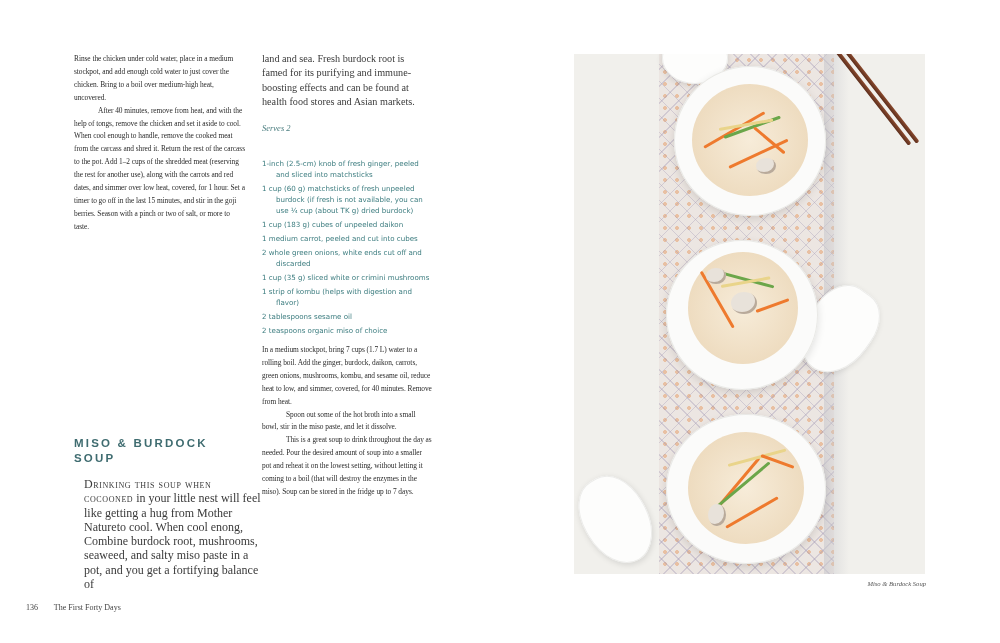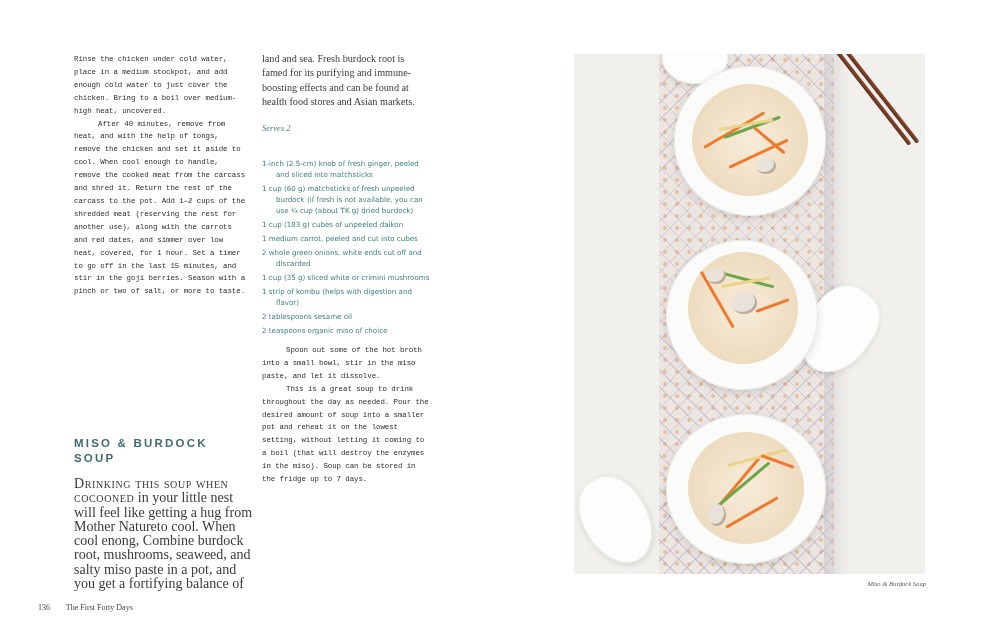--- a/index.html
+++ b/index.html
@@ -2,39 +2,39 @@
 <html><head>
 <meta charset="utf-8">
 <style>
   * { box-sizing: border-box; margin: 0; padding: 0; }
   html, body { width: 1000px; height: 643px; background: #ffffff; overflow: hidden; }
   body { position: relative; font-family: "DejaVu Sans", sans-serif; color: #2a2a2a; }
 
   .col-left { position: absolute; left: 74px; top: 53px; width: 172px; }
   .col-mid  { position: absolute; left: 262px; top: 52px; width: 168px; }
 
-  .body-sans { font-family: Liberation Mono, monospace; font-size: 7.4px; line-height: 12.9px; color: #2b2b2b; letter-spacing: -0.05px; }
+  .body-sans { font-family: Liberation Serif, serif; font-size: 7.4px; line-height: 12.9px; color: #2b2b2b; letter-spacing: -0.05px; }
   .body-sans p { margin: 0; }
   .body-sans p.indent { text-indent: 24px; }
 
   .heading { position: absolute; left: 74px; top: 436px; width: 170px; font-family: "Liberation Sans", sans-serif; font-size: 11.5px; letter-spacing: 2.2px; line-height: 15px; color: #3f6c70; font-weight: bold; text-transform: uppercase; }
 
-  .intro { position: absolute; left: 74px; top: 477px; width: 180px; font-family: "Liberation Serif", serif; font-size: 14px; line-height: 14.3px; color: #3a3a3a; }
+  .intro { position: absolute; left: 84px; top: 477px; width: 180px; font-family: "Liberation Serif", serif; font-size: 12px; line-height: 14.3px; color: #3a3a3a; }
   .intro .smallcaps { font-variant: small-caps; letter-spacing: 0.6px; }
 
   .intro-cont { font-family: "Liberation Serif", serif; font-size: 10.2px; line-height: 14.3px; color: #3a3a3a; }
 
   .serves { position: absolute; left: 262px; top: 123px; font-family: "Liberation Serif", serif; font-style: italic; font-size: 8.5px; color: #4a7d7f; }
 
   .ingredients { position: absolute; left: 262px; top: 158px; width: 170px; list-style: none; font-family: "DejaVu Sans", sans-serif; font-size: 7.1px; line-height: 11px; color: #3a7b7e; }
   .ingredients li { padding-left: 14px; text-indent: -14px; margin-bottom: 3px; }
 
   .method { position: absolute; left: 262px; top: 344px; width: 170px; }
 
-  .footer { position: absolute; left: 38px; top: 603px; font-family: "Liberation Serif", serif; font-size: 8px; color: #444; }
+  .footer { position: absolute; left: 26px; top: 603px; font-family: "Liberation Serif", serif; font-size: 8px; color: #444; }
   .footer .pg { margin-right: 14px; }
 
   .photo { position: absolute; left: 574px; top: 54px; width: 351px; height: 520px; background: #f1f0ec; overflow: hidden; }
   .caption { position: absolute; left: 840px; top: 580px; width: 86px; text-align: right; font-family: "Liberation Serif", serif; font-style: italic; font-size: 6.6px; color: #555; }
 
   
   .runner { position: absolute; left: 85px; top: 0; width: 175px; height: 520px;
     background-color: #ece6e2;
     background-image:
       repeating-linear-gradient(45deg, rgba(160,150,180,0.35) 0 1px, transparent 1px 12px),
@@ -81,20 +81,21 @@
   <li>1 cup (183 g) cubes of unpeeled daikon</li>
   <li>1 medium carrot, peeled and cut into cubes</li>
   <li>2 whole green onions, white ends cut off and discarded</li>
   <li>1 cup (35 g) sliced white or crimini mushrooms</li>
   <li>1 strip of kombu (helps with digestion and flavor)</li>
   <li>2 tablespoons sesame oil</li>
   <li>2 teaspoons organic miso of choice</li>
 </ul>
 
 <div class="method body-sans">
+  <p>In a medium stockpot, bring 7 cups (1.7 L) water to a rolling boil. Add the ginger, burdock, daikon, carrots, green onions, mushrooms, kombu, and sesame oil, reduce heat to low, and simmer, covered, for 40 minutes. Remove from heat.</p>
   <p class="indent">Spoon out some of the hot broth into a small bowl, stir in the miso paste, and let it dissolve.</p>
   <p class="indent">This is a great soup to drink throughout the day as needed. Pour the desired amount of soup into a smaller pot and reheat it on the lowest setting, without letting it coming to a boil (that will destroy the enzymes in the miso). Soup can be stored in the fridge up to 7 days.</p>
 </div>
 
 <div class="photo" title="Three white bowls of miso burdock soup with carrot, green onion and mushroom on a patterned table runner, with white spoons and chopsticks">
   <div class="runner"></div>
   <div class="runner-edge"></div>
 
   <div class="chop" style="left:260px; top:-4px; transform: rotate(-38deg);"></div>
   <div class="chop" style="left:268px; top:-6px; transform: rotate(-38deg);"></div>

